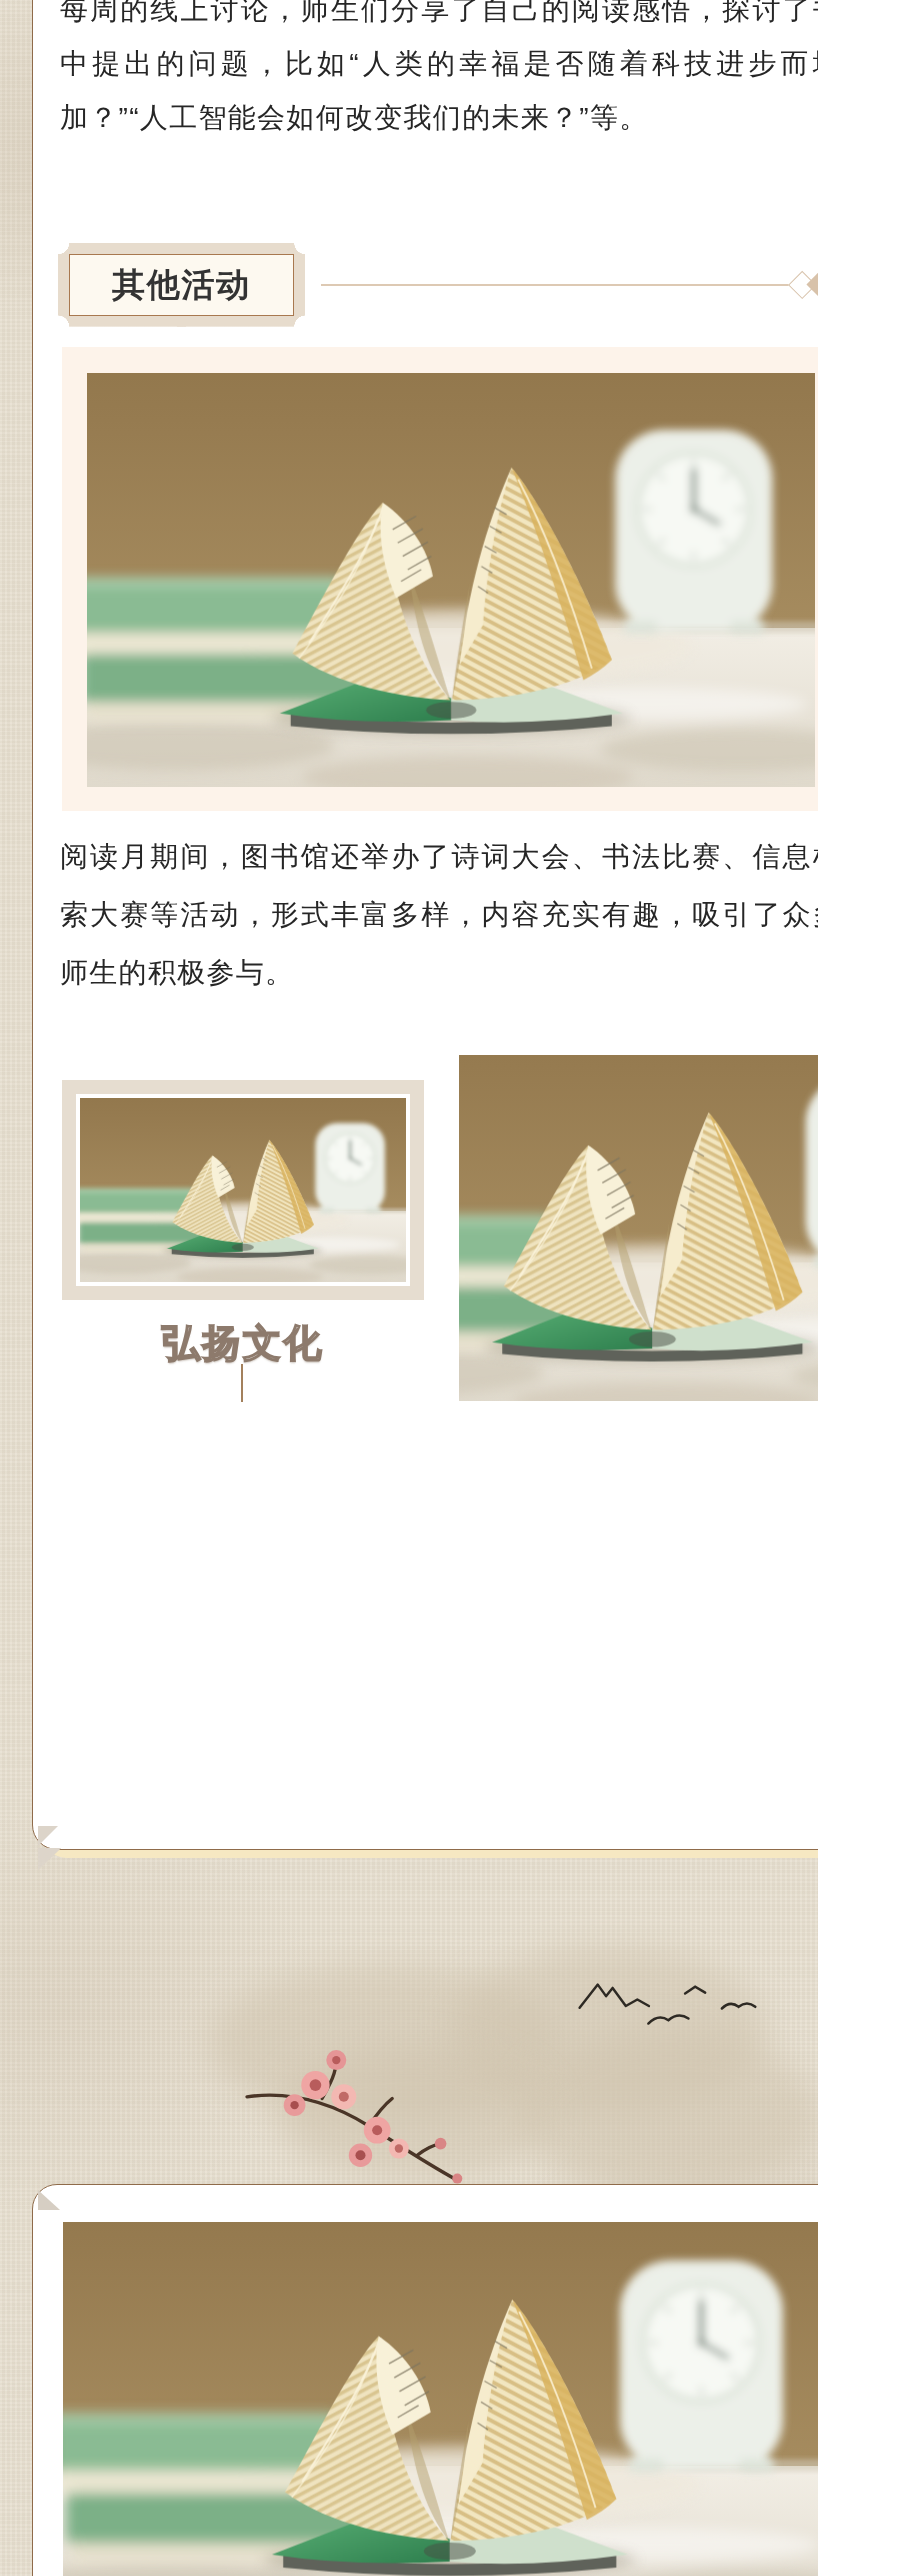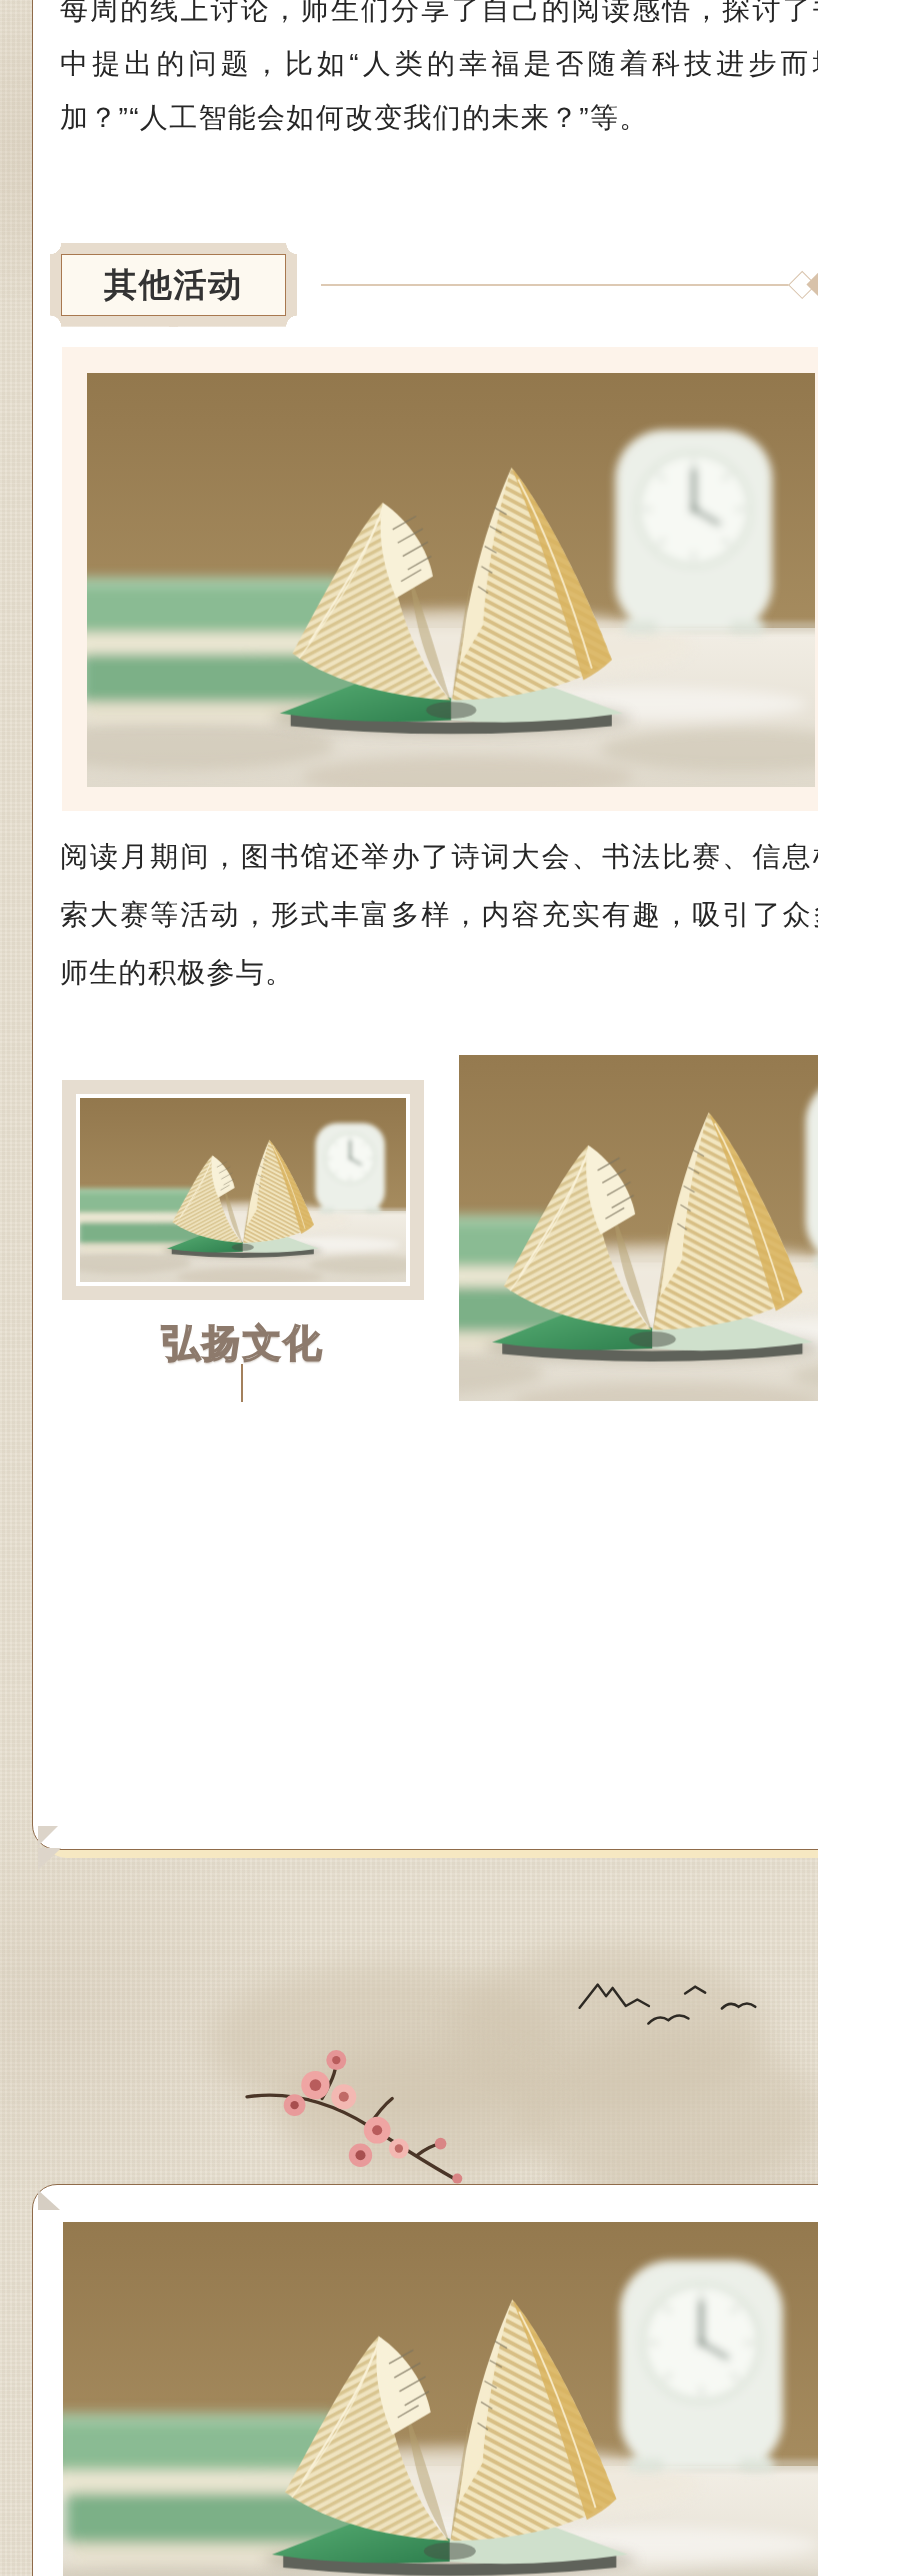--- a/index.html
+++ b/index.html
@@ -181,21 +181,21 @@
 
 <div id="page">
 
   <div class="abs backing" style="left:42px;top:-33px;width:832px;height:1891px;"></div>
   <div class="abs card" style="left:32px;top:-50px;width:830px;height:1898px;border-radius:25px;"></div>
   <div class="abs" style="left:38px;top:1848px;width:23.4px;height:22px;background:#ddd5ca;clip-path:polygon(0 0,100% 0,0 100%);"></div>
   <div class="abs corner-grey" style="left:38px;top:1826px;"></div>
 
   <div class="abs para" style="top:-17.5px;line-height:54px;">每周的线上讨论，师生们分享了自己的阅读感悟，探讨了书中提出的问题，比如“人类的幸福是否随着科技进步而增加？”“人工智能会如何改变我们的未来？”等。</div>
 
-  <div class="abs plaque-outer" style="left:50px;top:243px;text-align:right;">
+  <div class="abs plaque-outer" style="left:58px;top:243px;text-align:right;">
     <div class="plaque-inner">其他活动</div>
   </div>
   <div class="abs divider-line" style="left:321px;top:284px;width:468px;"></div>
   <div class="abs dia dia-outline" style="left:792px;top:275px;"></div>
   <div class="abs dia dia-fill" style="left:811px;top:273px;"></div>
 
   <div class="abs frame-cream" style="left:62px;top:347px;width:778px;height:464px;"></div>
   <div class="abs photo" style="left:87px;top:373px;width:728px;height:414px;">
     <svg viewBox="0 0 900 500" preserveAspectRatio="xMidYMid slice">
         <use href="#scene-land"></use>

